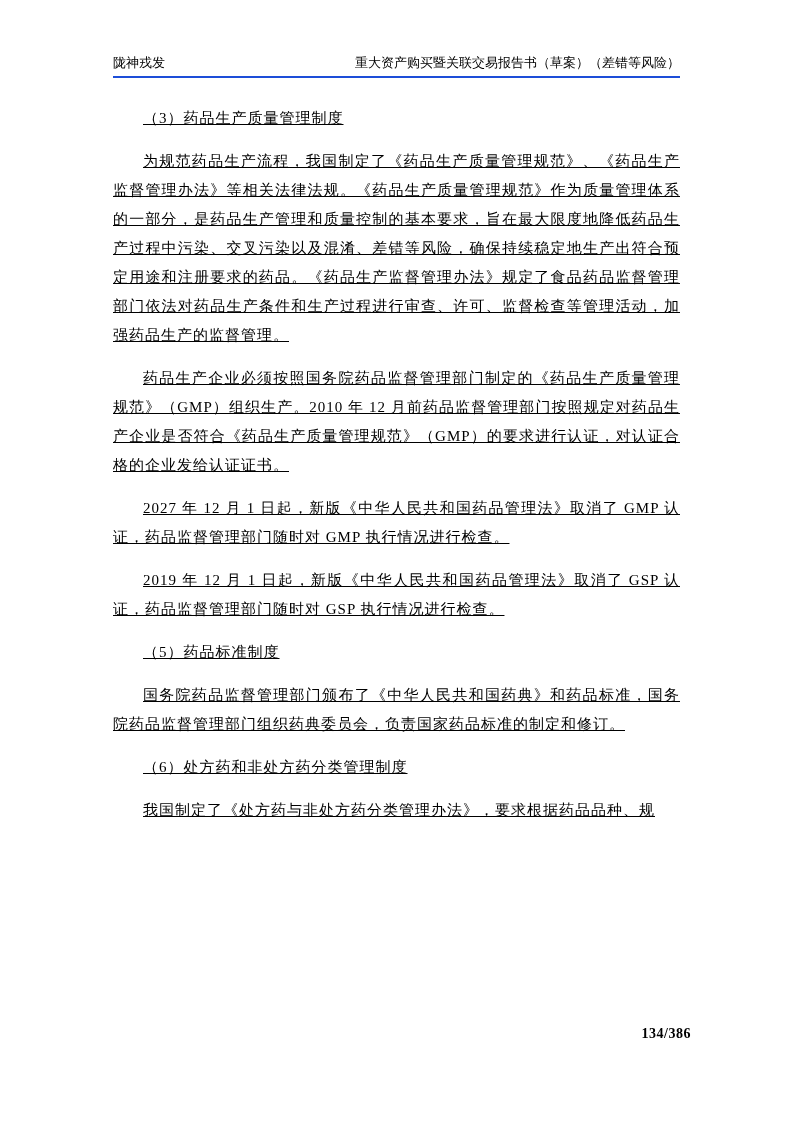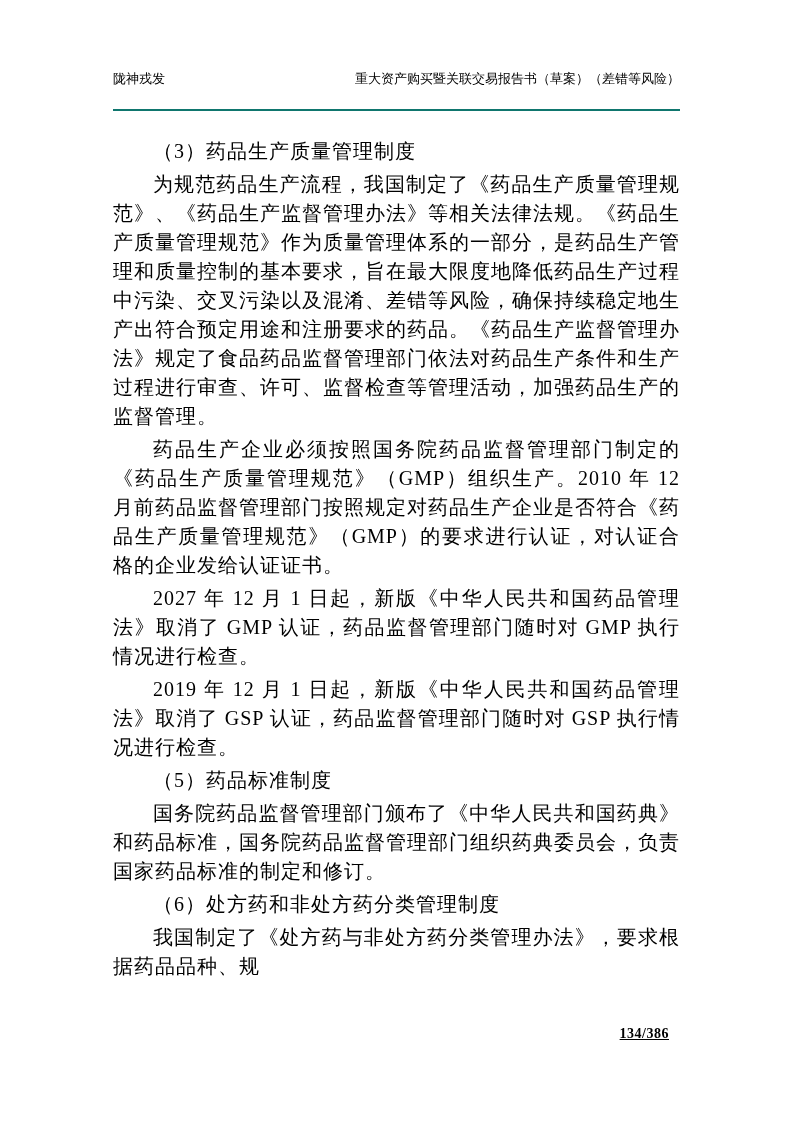--- a/index.html
+++ b/index.html
@@ -16,62 +16,61 @@
     color: #000000;
     font-family: "Liberation Serif", "DejaVu Serif", serif;
     box-sizing: border-box;
     padding: 55px 113px 0 113px;
     overflow: hidden;
   }
   .header {
     display: flex;
     justify-content: space-between;
     align-items: flex-end;
-    border-bottom: 2px solid #0f766e;
-    padding-bottom: 22px;
+    border-bottom: 2px solid #1d4ed8;
+    padding-bottom: 5px;
     font-size: 13px;
     line-height: 16px;
-    margin-top: 16px;
   }
   .header .company {
     white-space: nowrap;
   }
   .header .report-title {
     white-space: nowrap;
   }
   .content {
     width: 567px;
   }
   .content .heading,
   .content .para {
-    font-size: 20px;
+    font-size: 15px;
     line-height: 29px;
     text-indent: 2em;
     letter-spacing: 1px;
-    margin: 4px 0;
+    margin: 14px 0;
     word-break: break-all;
+    text-decoration: underline;
   }
   .content .para {
     text-align: justify;
     text-justify: inter-character;
   }
   .content .heading {
     text-align: left;
   }
   .content .heading.first {
     margin-top: 26px;
   }
   .footer-page-num {
     position: absolute;
     top: 1026px;
-    right: 124px;
+    right: 102px;
     font-size: 14px;
     font-weight: bold;
     letter-spacing: 0.5px;
-    text-decoration: underline;
   }
 </style>
 </head>
 <body>
 
 <div class="page">
 
   <div class="header">
     <span class="company">陇神戎发</span>
     <span class="report-title">重大资产购买暨关联交易报告书（草案）（差错等风险）</span>

